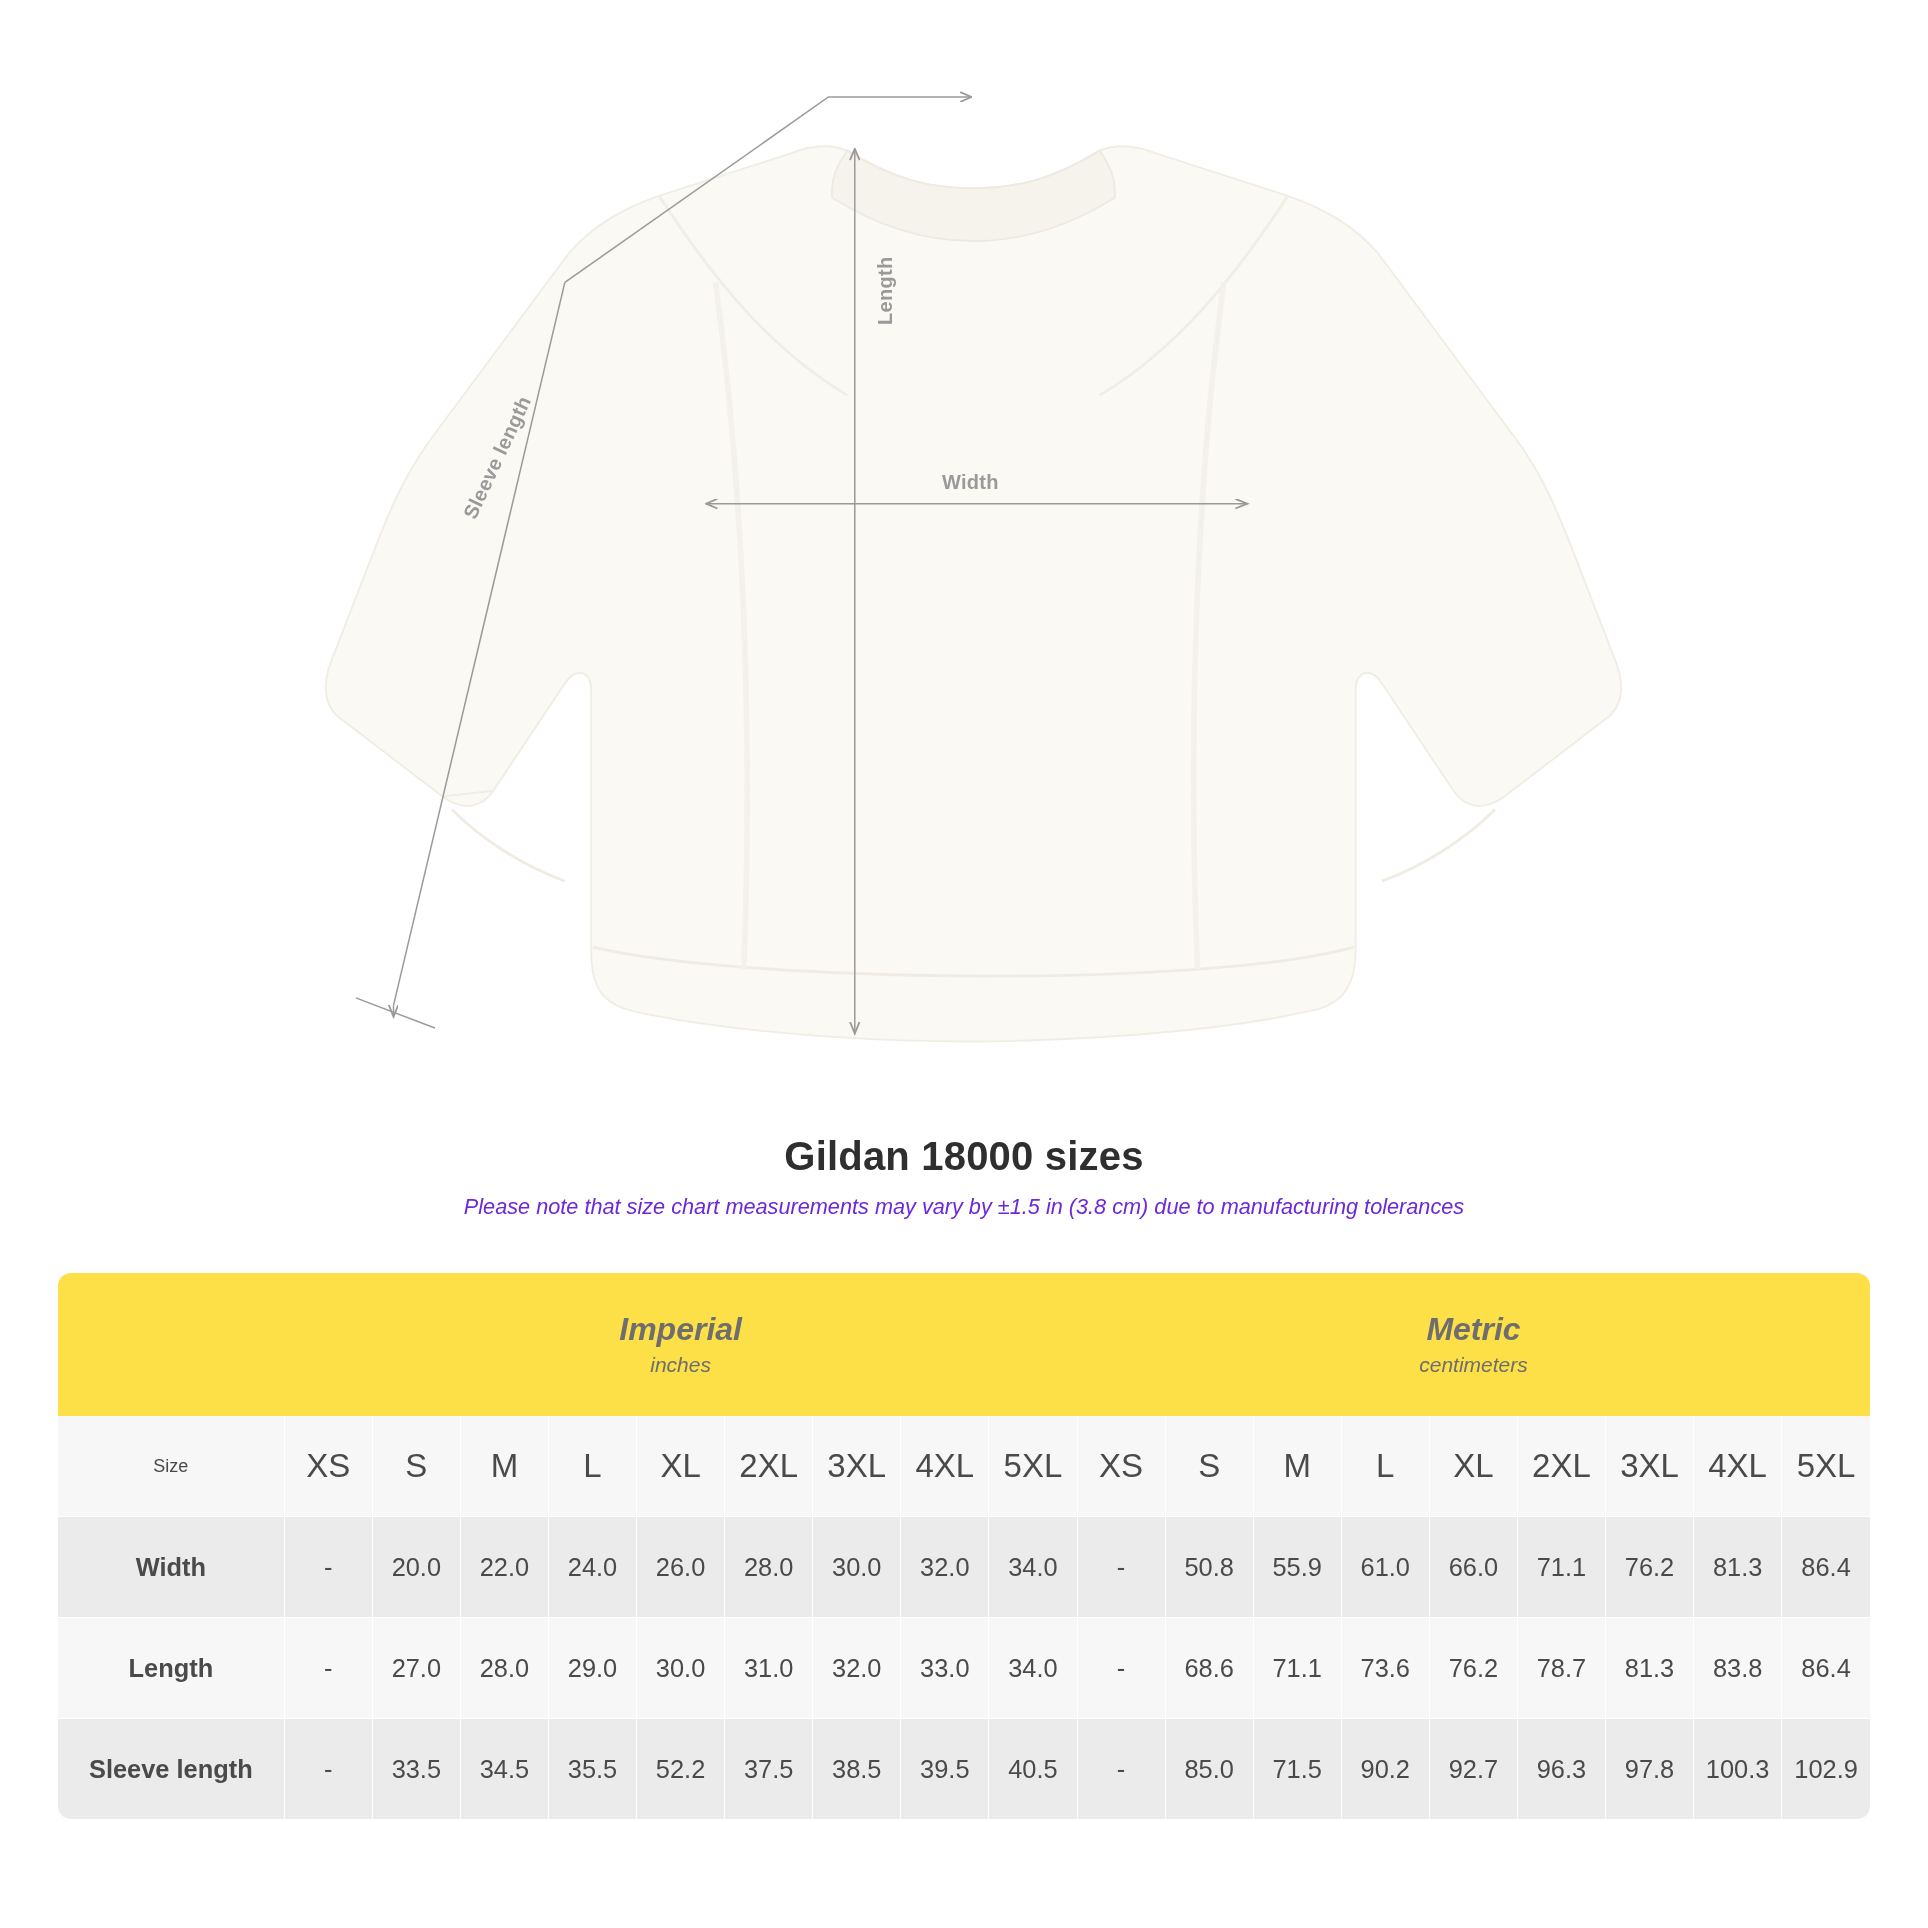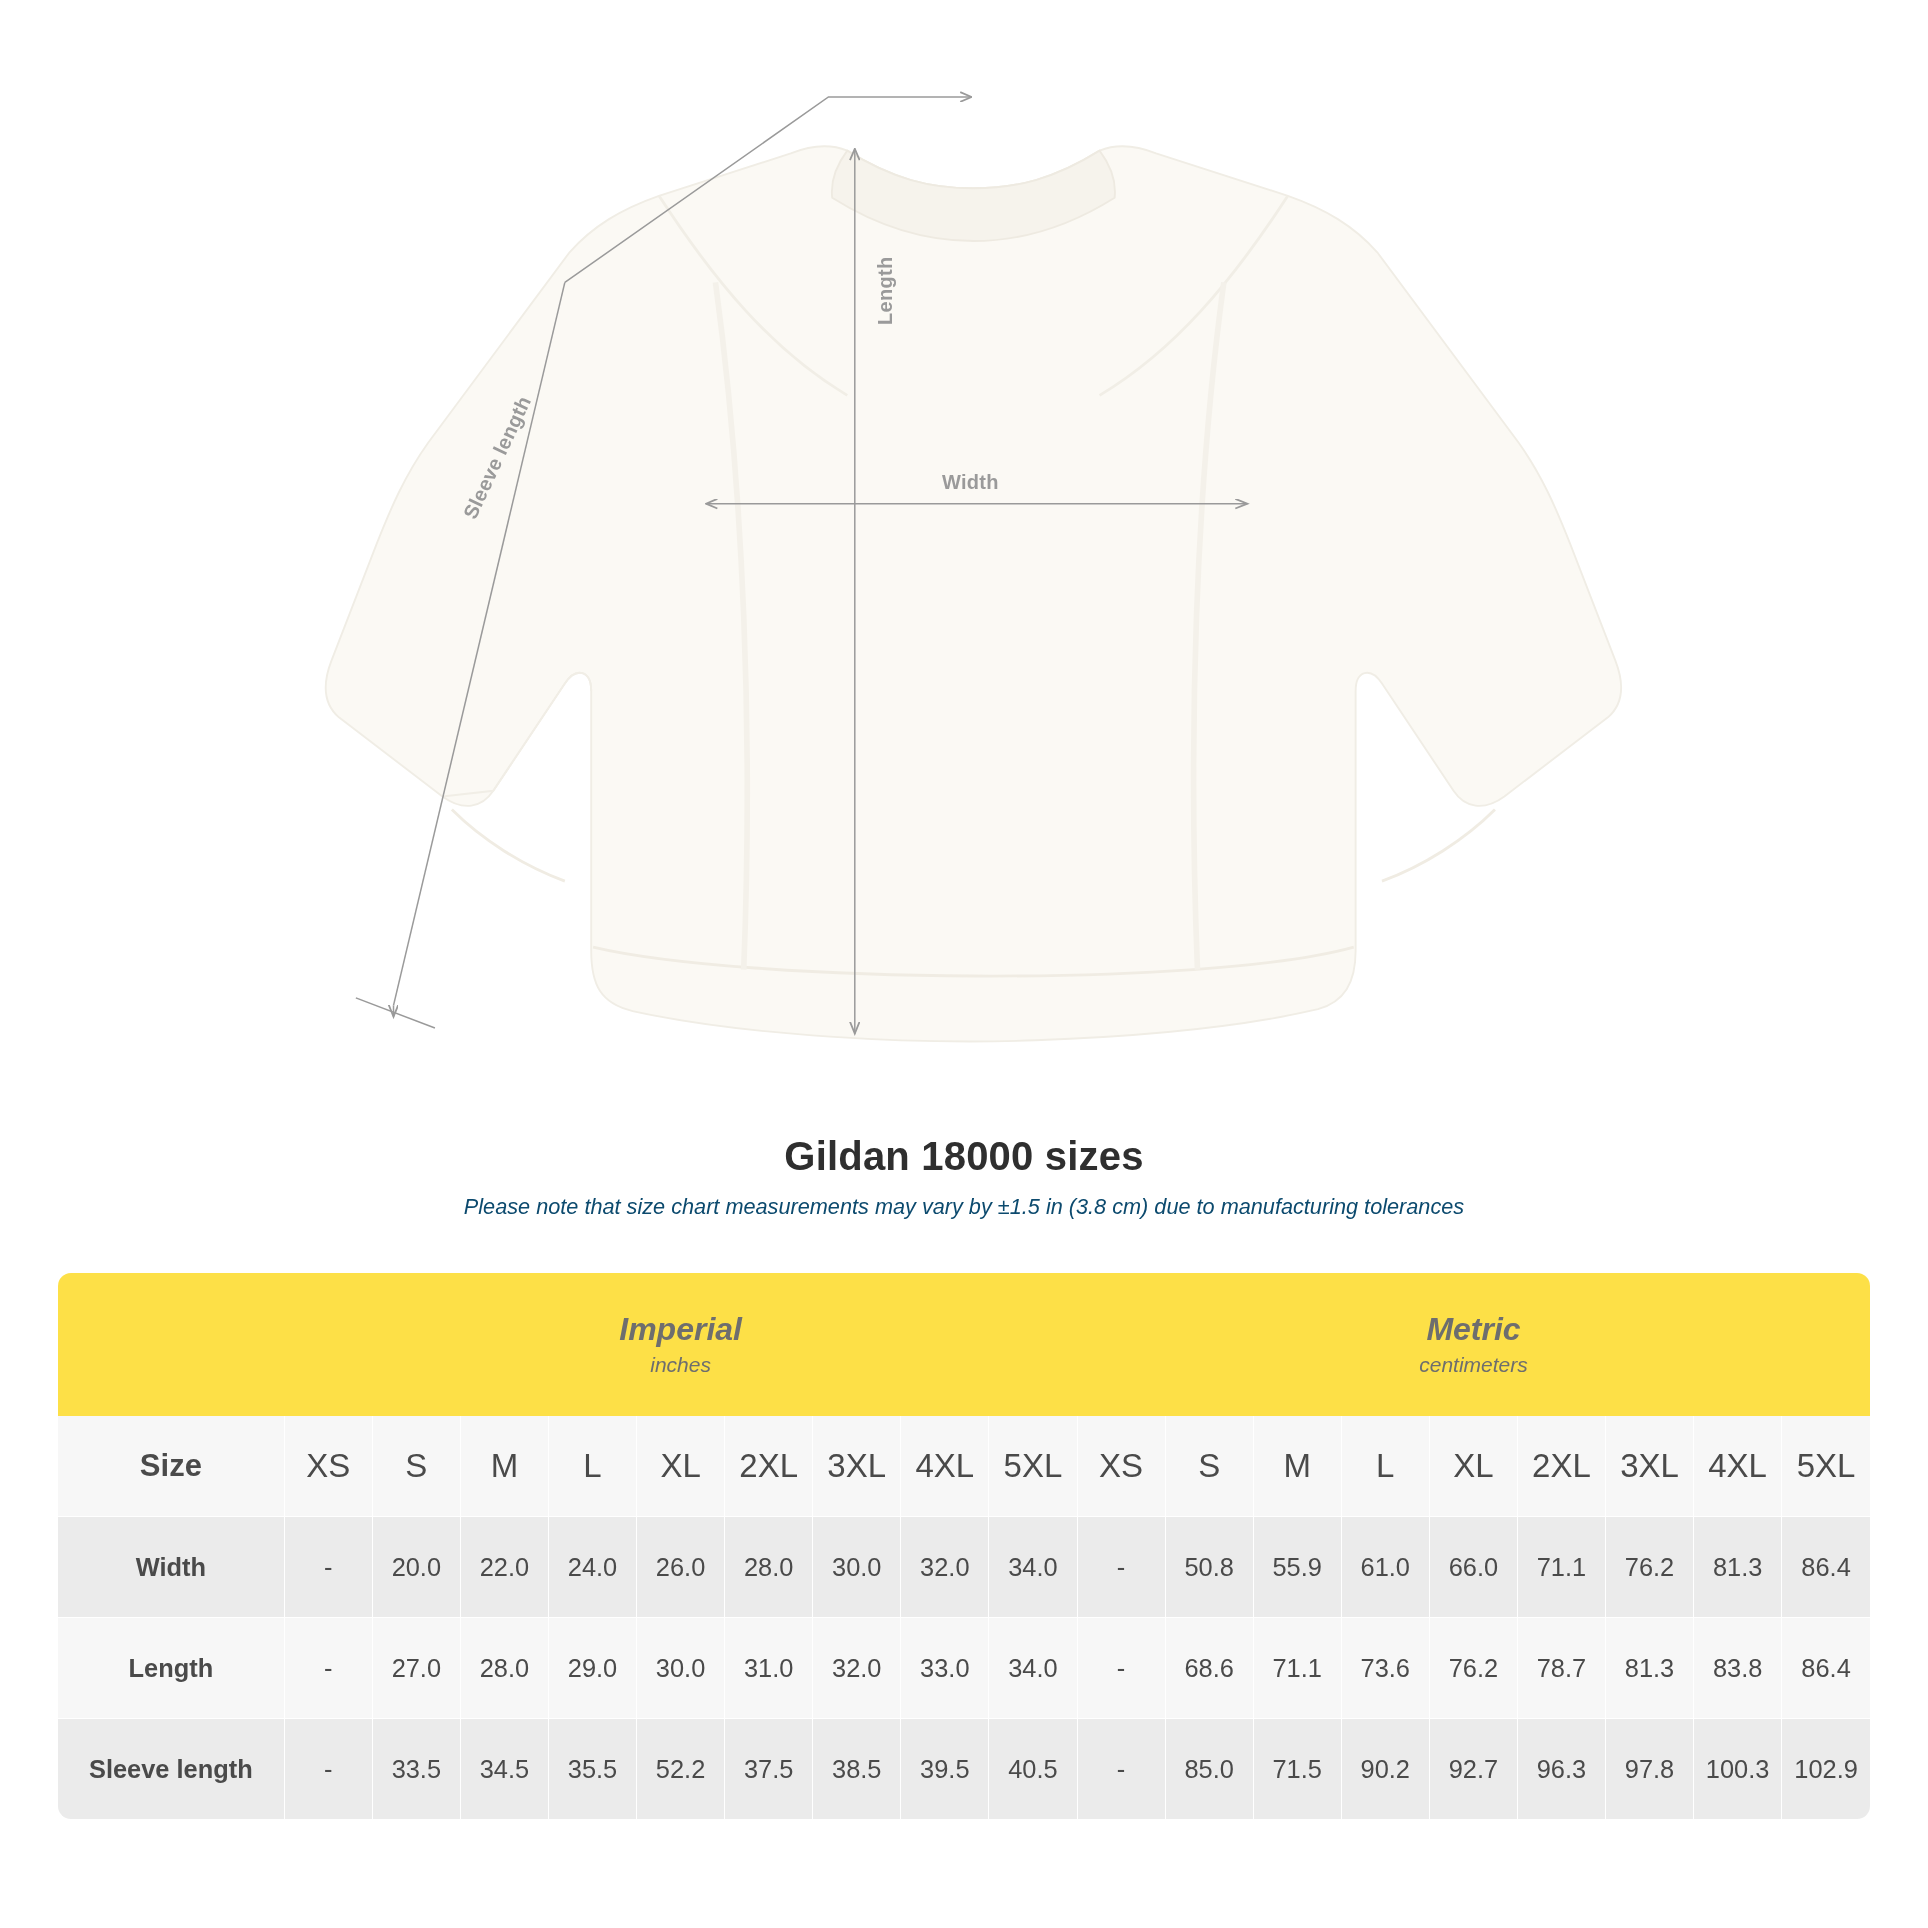--- a/index.html
+++ b/index.html
@@ -71,21 +71,21 @@
   .chart-title {
     font-size: 40px;
     font-weight: bold;
     color: #2f2f2f;
     margin: 4px 0 15px 0;
     letter-spacing: 0.2px;
   }
   .chart-note {
     font-size: 21.7px;
     font-style: italic;
-    color: #0c4a6e;
+    color: #6d28d9;
     margin: 0;
   }
 
   
   .table-wrap {
     position: absolute;
     left: 58px;
     top: 1273px;
     width: 1812px;
   }
@@ -130,22 +130,21 @@
   .head-row td {
     background: #f7f7f7;
     height: 98px;
     font-size: 33px;
     color: #4a4a4a;
     font-weight: bold;
     border-right: 1.9px solid #ffffff;
   }
   .head-row td:last-child { border-right: none; }
   .head-row td.rowlabel {
-    font-size: 31px;
-    font-weight: bold;
+    font-size: 18px;
   }
 
   .data-row td {
     height: 98px;
     font-size: 25.4px;
     color: #4a4a4a;
     border-right: 1.9px solid #ffffff;
     border-top: 1.9px solid #ffffff;
   }
   .data-row td:last-child { border-right: none; }

